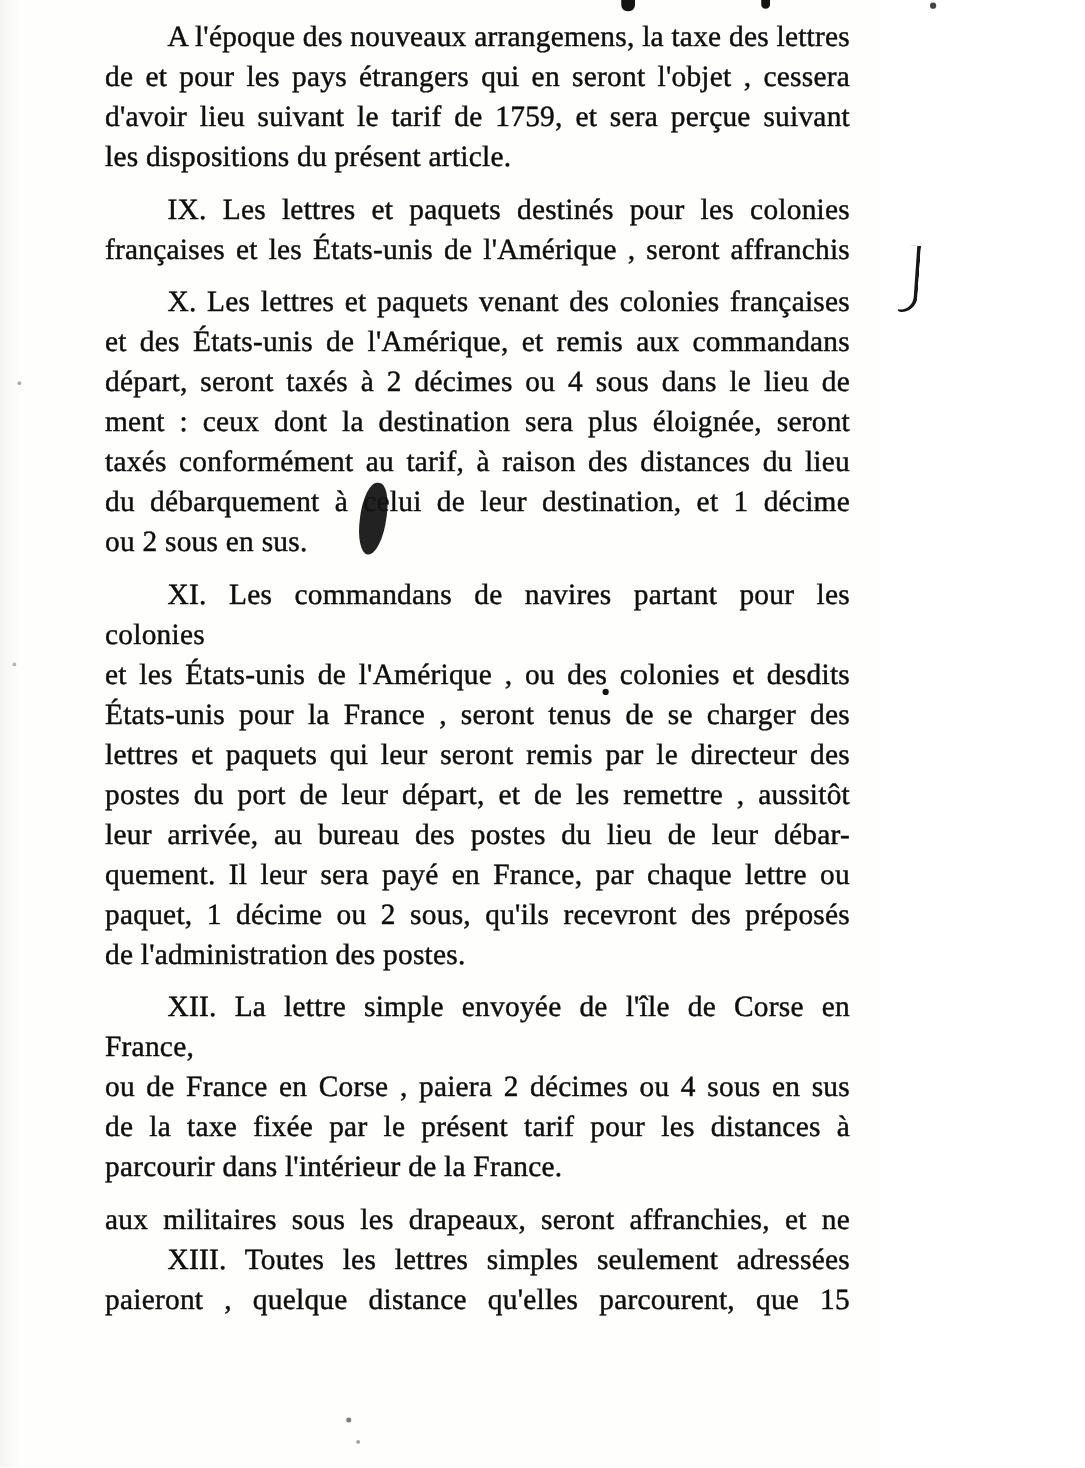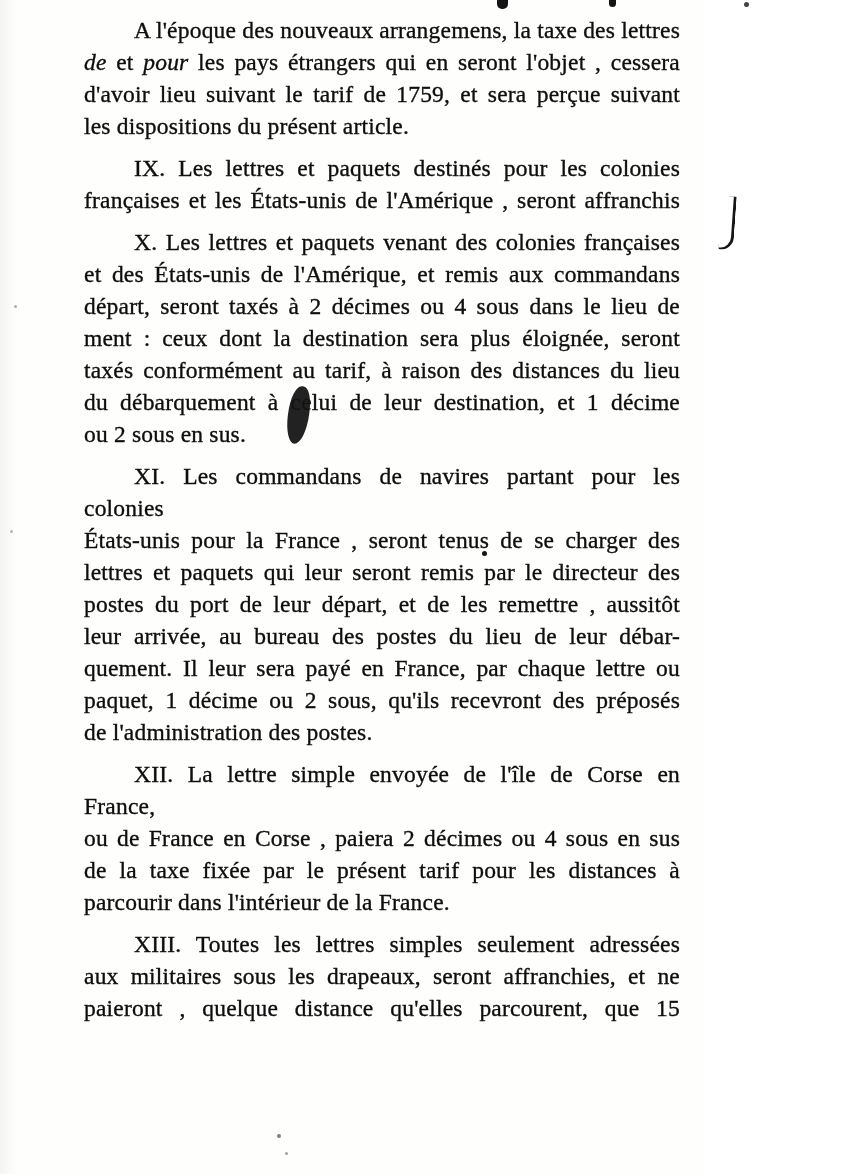--- a/index.html
+++ b/index.html
@@ -21,21 +21,21 @@
   .line {
     font-size: 23.5px;
     line-height: 32px;
     letter-spacing: 0.2px;
     text-align: justify;
     text-align-last: justify;
     -webkit-text-stroke: 0.35px #101010;
   }
   .line.first { text-indent: 50px; }
   .line.lastfree { text-align: right; text-align-last: left; }
-  .italic { font-style: italic; }
+  .italic { }
 
   
   .artifact { position: absolute; background: #141414; }
   .a-top1 { left: 497px; top: 0; width: 11px; height: 9px; border-radius: 0 0 5px 5px; }
   .a-top2 { left: 609px; top: 0; width: 7px; height: 7px; border-radius: 0 0 4px 4px; }
   .a-top3 { left: 744px; top: 2px; width: 5px; height: 5px; border-radius: 50%; opacity:.8; }
   .a-blot {
     left: 288px; top: 386px; width: 21px; height: 58px;
     border-radius: 55% 45% 60% 50%;
     transform: rotate(7deg);
@@ -74,37 +74,38 @@
         <div class="line first"><span class="">X. Les lettres et paquets venant des colonies françaises</span></div>
         <div class="line"><span class="">et des États-unis de l'Amérique, et remis aux commandans</span></div>
         <div class="line"><span class="">départ, seront taxés à 2 décimes ou 4 sous dans le lieu de</span></div>
         <div class="line"><span class="">ment : ceux dont la destination sera plus éloignée, seront</span></div>
         <div class="line"><span class="">taxés conformément au tarif, à raison des distances du lieu</span></div>
         <div class="line"><span class="">du débarquement à celui de leur destination, et 1 décime</span></div>
         <div class="line lastfree"><span class="">ou 2 sous en sus.</span></div>
       </div>
       <div class="para">
         <div class="line first"><span class="">XI. Les commandans de navires partant pour les colonies</span></div>
+        <div class="line"><span class="">et les États-unis de l'Amérique , ou des colonies et desdits</span></div>
         <div class="line"><span class="">États-unis pour la France , seront tenus de se charger des</span></div>
         <div class="line"><span class="">lettres et paquets qui leur seront remis par le directeur des</span></div>
         <div class="line"><span class="">postes du port de leur départ, et de les remettre , aussitôt</span></div>
         <div class="line"><span class="">leur arrivée, au bureau des postes du lieu de leur débar-</span></div>
         <div class="line"><span class="">quement. Il leur sera payé en France, par chaque lettre ou</span></div>
         <div class="line"><span class="">paquet, 1 décime ou 2 sous, qu'ils recevront des préposés</span></div>
         <div class="line lastfree"><span class="">de l'administration des postes.</span></div>
       </div>
       <div class="para">
         <div class="line first"><span class="">XII. La lettre simple envoyée de l'île de Corse en France,</span></div>
         <div class="line"><span class="">ou de France en Corse , paiera 2 décimes ou 4 sous en sus</span></div>
         <div class="line"><span class="">de la taxe fixée par le présent tarif pour les distances à</span></div>
         <div class="line lastfree"><span class="">parcourir dans l'intérieur de la France.</span></div>
       </div>
       <div class="para">
+        <div class="line"><span class="">aux militaires sous les drapeaux, seront affranchies, et ne</span></div>
         <div class="line first"><span class="">XIII. Toutes les lettres simples seulement adressées</span></div>
-        <div class="line"><span class="">aux militaires sous les drapeaux, seront affranchies, et ne</span></div>
         <div class="line"><span class="">paieront , quelque distance qu'elles parcourent, que 15</span></div>
       </div>
     </div>
 
   <div class="artifact a-top1"></div>
   <div class="artifact a-top2"></div>
   <div class="artifact a-top3"></div>
   <div class="artifact a-blot"></div>
   <div class="artifact a-stroke"></div>
   <div class="artifact a-dot1"></div>

